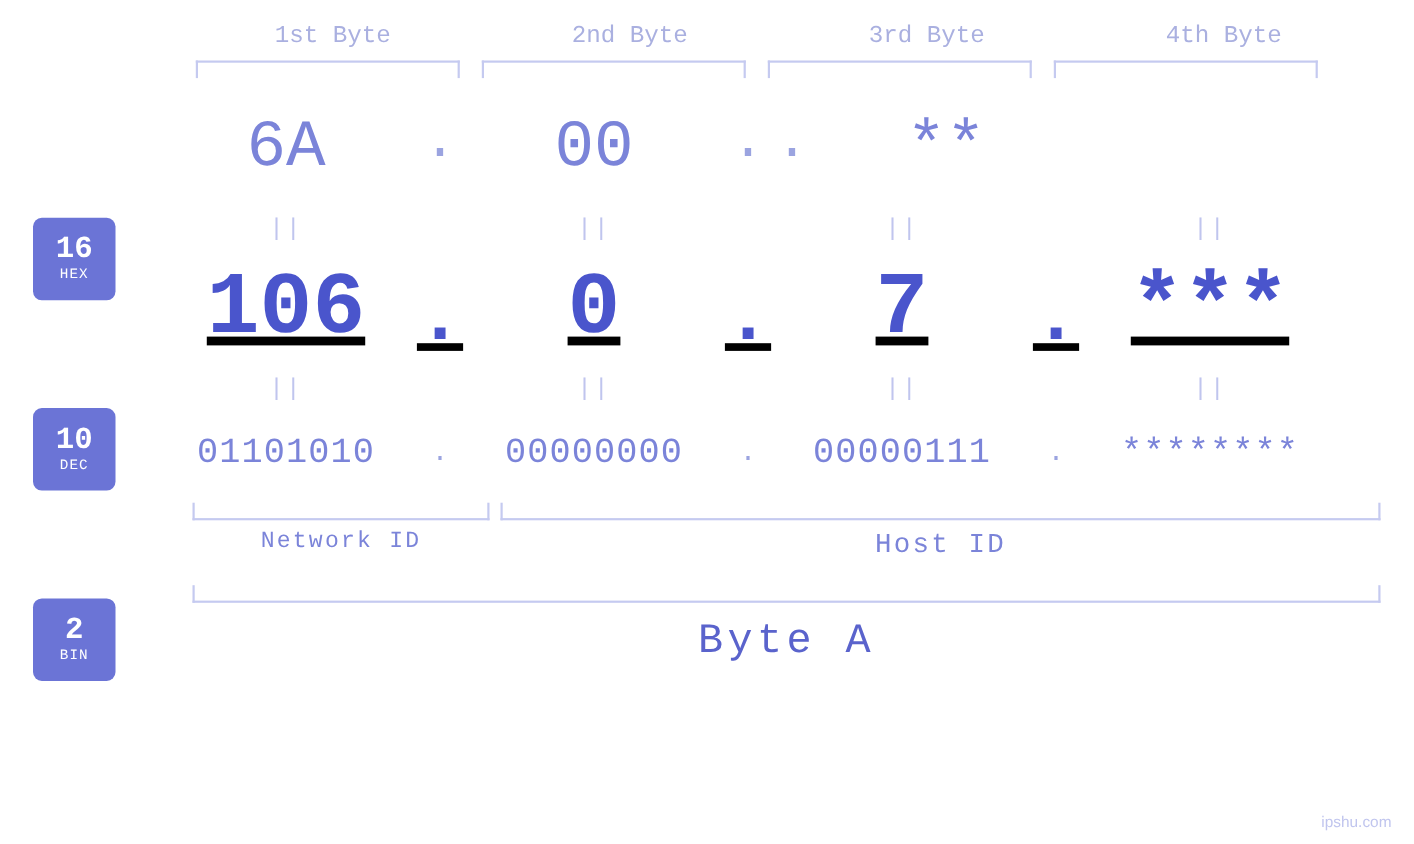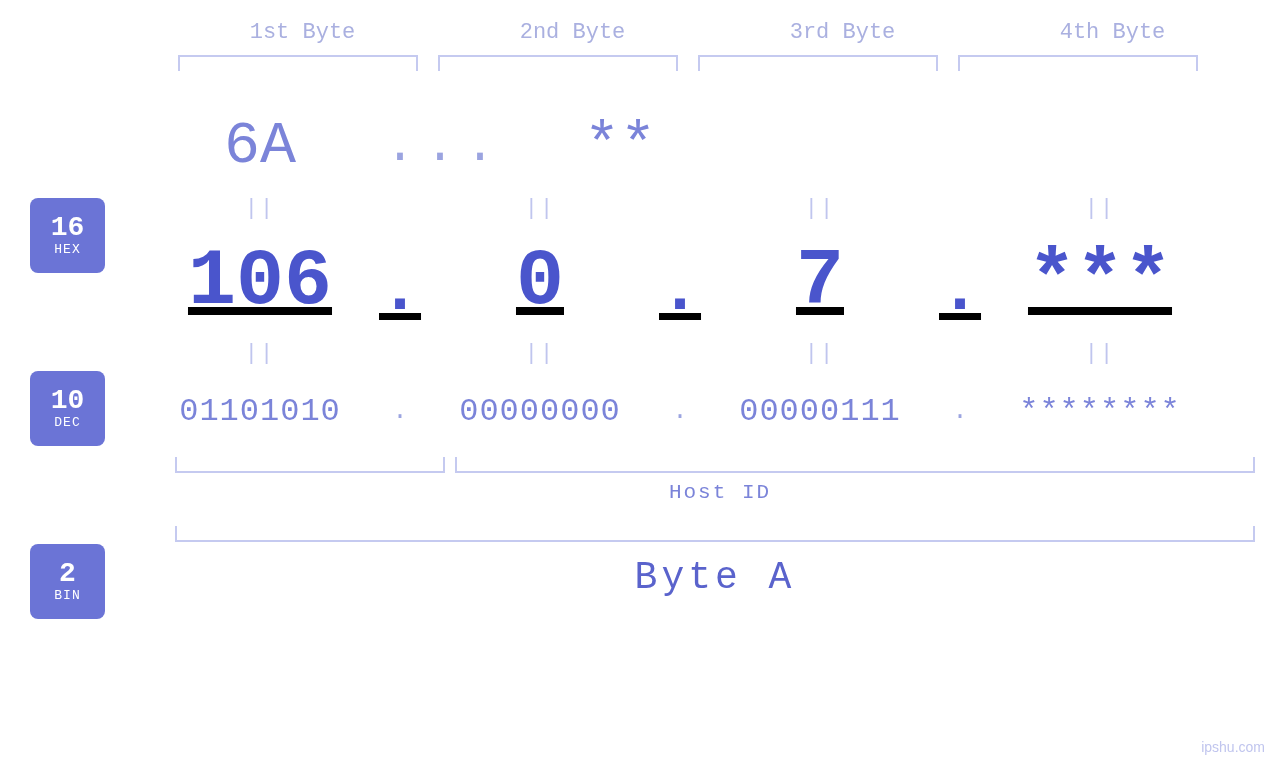--- a/index.html
+++ b/index.html
@@ -200,27 +200,30 @@
     <div class="base-badge">
       <span class="base-number">10</span>
       <span class="base-label">DEC</span>
     </div>
     <div class="base-badge">
       <span class="base-number">2</span>
       <span class="base-label">BIN</span>
     </div>
   </div>
 
-  <div style="display:flex; align-items:center; height:90px; padding-left:140px; width:1285px;">
+  <div style="display:flex; align-items:flex-start; height:90px; padding-left:140px; width:1285px;">
     <div class="byte-cell">
       <span class="hex-value">6A</span>
     </div>
     <div class="dot-cell">
       <span class="dot-hex">.</span>
     </div>
+    <div class="byte-cell">
+      <span class="hex-value">00</span>
+    </div>
     <div class="dot-cell">
       <span class="dot-hex">.</span>
     </div>
     <div class="dot-cell">
       <span class="dot-hex">.</span>
     </div>
     <div class="byte-cell">
       <span class="hex-value asterisk-color">**</span>
     </div>
   </div>
@@ -312,22 +315,23 @@
   <div style="display:flex; width:1080px; margin-left:145px; margin-top:6px;">
 
     <div style="width:270px; border-bottom:2px solid #c5caf0; border-left:2px solid #c5caf0; border-right:2px solid #c5caf0; height:16px;"></div>
 
     <div style="width:10px;"></div>
 
     <div style="flex:1; border-bottom:2px solid #c5caf0; border-left:2px solid #c5caf0; border-right:2px solid #c5caf0; height:16px;"></div>
   </div>
 
   <div style="display:flex; width:1080px; margin-left:145px; margin-top:8px;">
+    <div style="width:270px; text-align:center; font-size:21px; color:#7b84d9; letter-spacing:2px; font-family:'Courier New',Courier,monospace;">Network ID</div>
     <div style="width:10px;"></div>
-    <div style="flex:1; text-align:center; font-size:21px; color:#7b84d9; letter-spacing:2px; font-family:'Courier New',Courier,monospace;">Host ID</div>
+    <div style="flex:1; text-align:center; font-size:25px; color:#7b84d9; letter-spacing:2px; font-family:'Courier New',Courier,monospace;">Host ID</div>
   </div>
 
   <div style="width:1080px; margin-left:145px; margin-top:22px; border-bottom:2px solid #c5caf0; border-left:2px solid #c5caf0; border-right:2px solid #c5caf0; height:16px;"></div>
 
   <div style="width:1080px; margin-left:145px; text-align:center; margin-top:14px; font-size:38px; color:#5a63cc; letter-spacing:4px; font-family:'Courier New',Courier,monospace;">Byte A</div>
 
   <div class="watermark">ipshu.com</div>
 
 </div>
 

